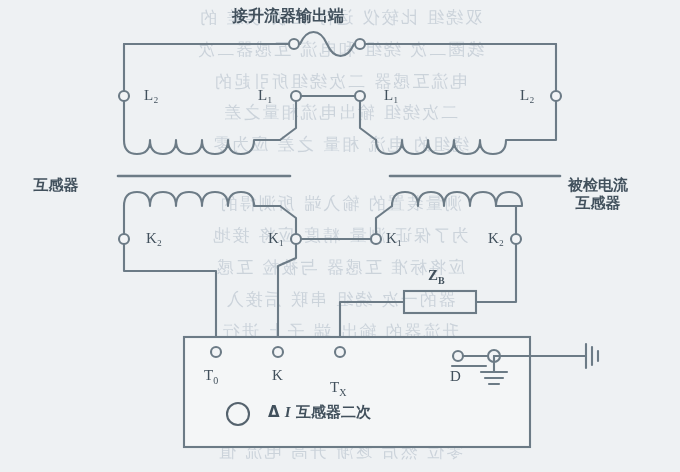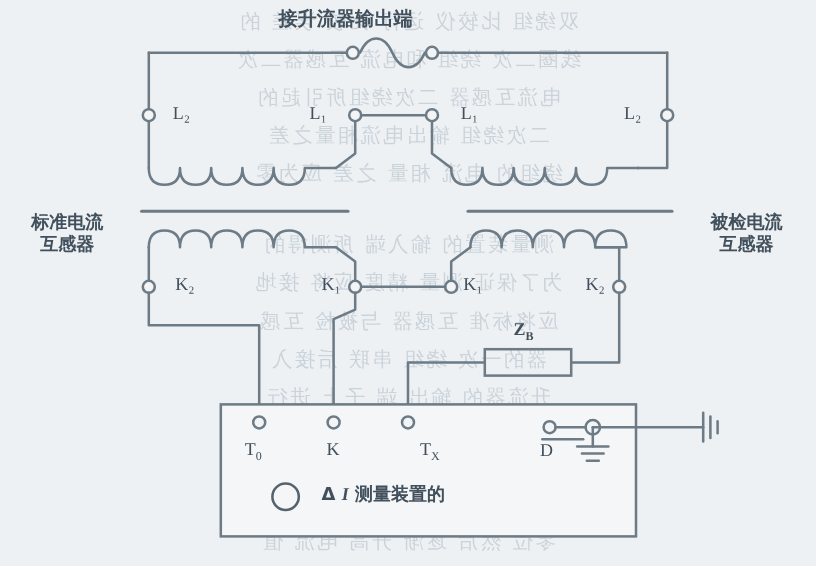--- a/index.html
+++ b/index.html
@@ -162,25 +162,24 @@
     <path class="wire" d="M494,356 L586,356"></path>
     <path class="wire" d="M586,344 L586,368"></path>
     <path class="wire" d="M592,347 L592,365"></path>
     <path class="wire" d="M598,351 L598,361"></path>
 
   </svg>
 
   <div class="lbl lbl-cjk title" style="left:232px;top:8px;">接升流器输出端</div>
 
   <div class="lbl lbl-cjk sidelabel" style="left:8px;top:176px;width:96px;">
-    <div>标准电流</div>
     <div>互感器</div>
   </div>
 
-  <div class="lbl lbl-cjk sidelabel" style="left:572px;top:176px;width:100px;">
+  <div class="lbl lbl-cjk sidelabel" style="left:548px;top:176px;width:100px;">
     <div>被检电流</div>
     <div>互感器</div>
   </div>
 
   <div class="lbl lbl-term" style="left:144px;top:88px;">L₂</div>
   <div class="lbl lbl-term" style="left:258px;top:88px;">L₁</div>
   <div class="lbl lbl-term" style="left:384px;top:88px;">L₁</div>
   <div class="lbl lbl-term" style="left:520px;top:88px;">L₂</div>
 
   <div class="lbl lbl-term" style="left:146px;top:231px;">K₂</div>
@@ -189,25 +188,25 @@
   <div class="lbl lbl-term" style="left:488px;top:231px;">K₂</div>
 
   <div class="lbl lbl-term" style="left:428px;top:268px;font-weight:bold;">
     <span>Z</span><sub>B</sub>
   </div>
 
   <div class="lbl lbl-term" style="left:204px;top:368px;">
     <span>T</span><sub>0</sub>
   </div>
   <div class="lbl lbl-term" style="left:272px;top:368px;">K</div>
-  <div class="lbl lbl-term" style="left:330px;top:368px;margin-left:20px;">
+  <div class="lbl lbl-term" style="left:330px;top:380px;">
     <span>T</span><sub>X</sub>
   </div>
 
   <div class="lbl lbl-term" style="left:450px;top:369px;">D</div>
 
   <div class="lbl lbl-cjk boxtext" style="left:268px;top:405px;">
     <span>Δ</span>
     <span class="it">I</span>
-    <span>测量装置的</span>
+    <span>互感器二次</span>
   </div>
 
 </div>
 
 </body></html>

